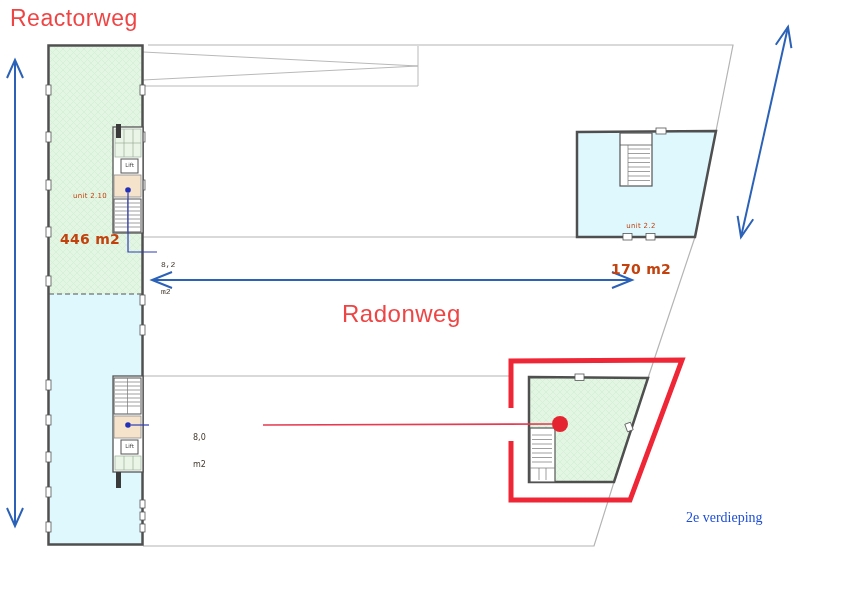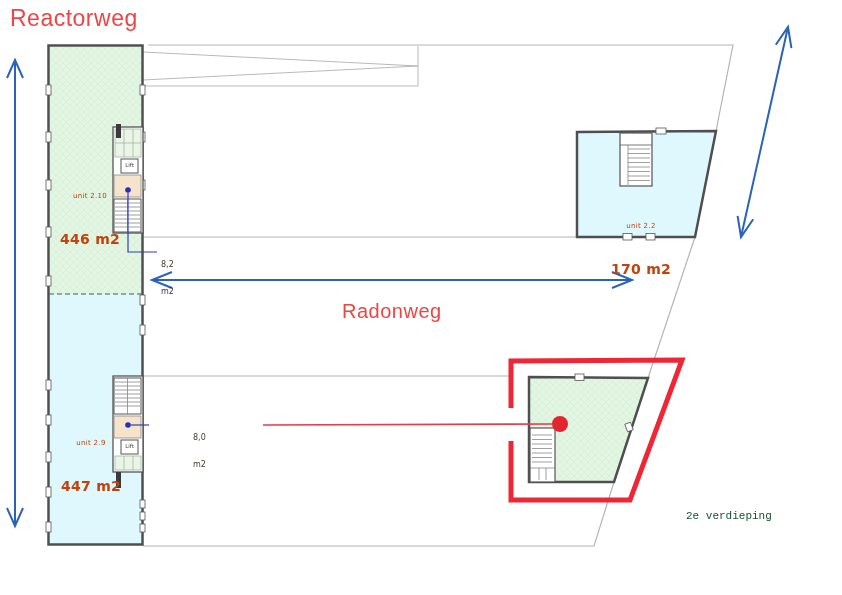--- a/index.html
+++ b/index.html
@@ -1,22 +1,22 @@
 <!DOCTYPE html>
 <html><head>
 <meta charset="utf-8">
 <style>
   html,body{margin:0;padding:0;background:#ffffff;}
   #stage{position:relative;width:842px;height:595px;background:#ffffff;overflow:hidden;
          font-family:"Liberation Sans",sans-serif;}
   #plan-svg{position:absolute;left:0;top:0;}
   .label{position:absolute;white-space:pre;}
   .street{color:#ef4444;font-size:23px;letter-spacing:.5px;}
-  .street.mid{font-size:20px;}
-  .floor{color:#14532d;font-family:Liberation Mono, monospace;font-size:11px;}
+  .street.mid{font-size:24px;}
+  .floor{color:#1d4ed8;font-family:Liberation Serif, serif;font-size:14px;}
   .unit-label{font-family:"DejaVu Sans",sans-serif;color:#c2410c;text-align:center;
               transform:translateX(-50%);line-height:1;}
   .unit-name{font-size:7px;letter-spacing:.3px;}
   .unit-area{font-size:14px;font-weight:bold;letter-spacing:.3px;}
   .meas{font-family:"DejaVu Sans",sans-serif;color:#43392d;font-size:8px;line-height:9px;}
   .lift{font-family:"DejaVu Sans",sans-serif;color:#444;font-size:5.5px;line-height:1;
         width:17px;text-align:center;}
   .annotation{color:#dc382a;font-size:22px;line-height:28px;text-align:center;width:330px;}
 </style>
 </head>
@@ -193,33 +193,29 @@
   </svg>
 
   <div class="label street" style="left:10px;top:5px;">Reactorweg</div>
   <div class="label street mid" style="left:342px;top:300px;">Radonweg</div>
   <div class="label floor" style="left:686px;top:510px;">2e verdieping</div>
 
   <div class="label unit-label" style="left:90px;top:161px;">
     <div class="unit-name">unit 2.10</div>
     <div class="unit-area">446 m2</div>
   </div>
-  <div class="label unit-label" style="left:91px;top:408px;">
-    <div class="unit-name">unit 2.9</div>
-    <div class="unit-area">447 m2</div>
-  </div>
   <div class="label unit-label" style="left:641px;top:191px;">
     <div class="unit-name">unit 2.2</div>
     <div class="unit-area">170 m2</div>
   </div>
 
   <div class="label lift" style="left:121px;top:163px;">Lift</div>
   <div class="label lift" style="left:121px;top:444px;">Lift</div>
 
-  <div class="label meas" style="left:161px;top:242px;">
+  <div class="label meas" style="left:161px;top:242px;font-family:Liberation Mono, monospace;">
     <div>8,2</div>
     <div>m2</div>
   </div>
   <div class="label meas" style="left:152px;top:415px;margin-left:41px;">
     <div>8,0</div>
     <div>m2</div>
   </div>
 
   <div class="label annotation" style="left:175px;top:397px;">
     

